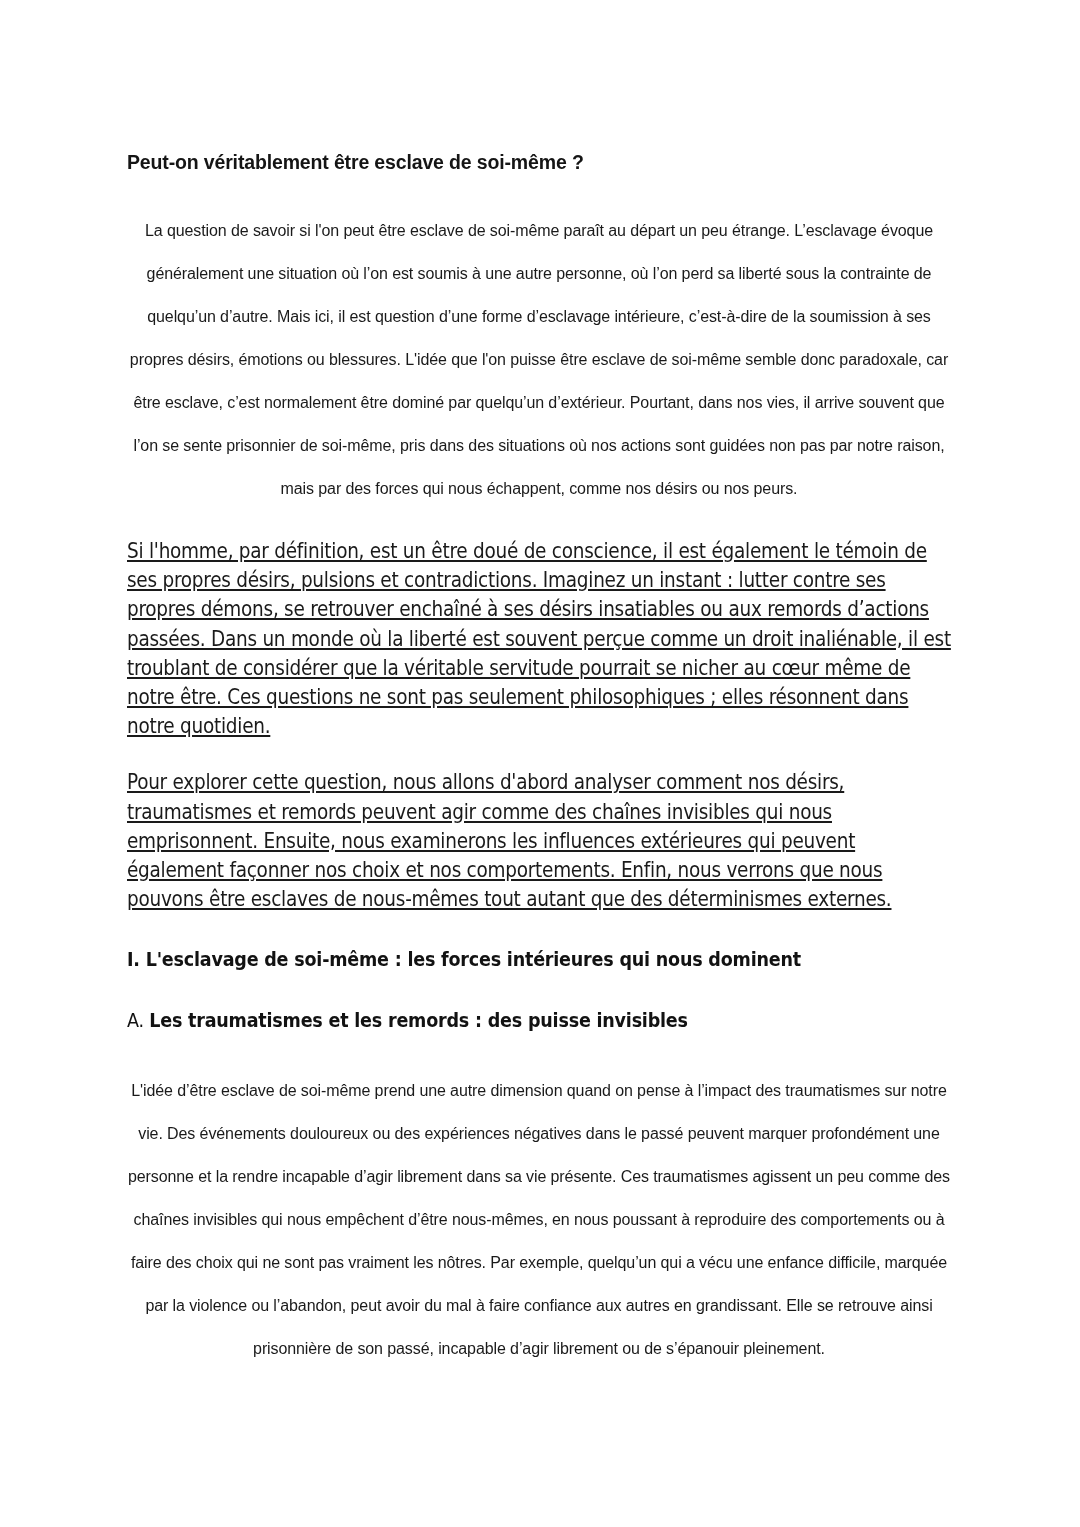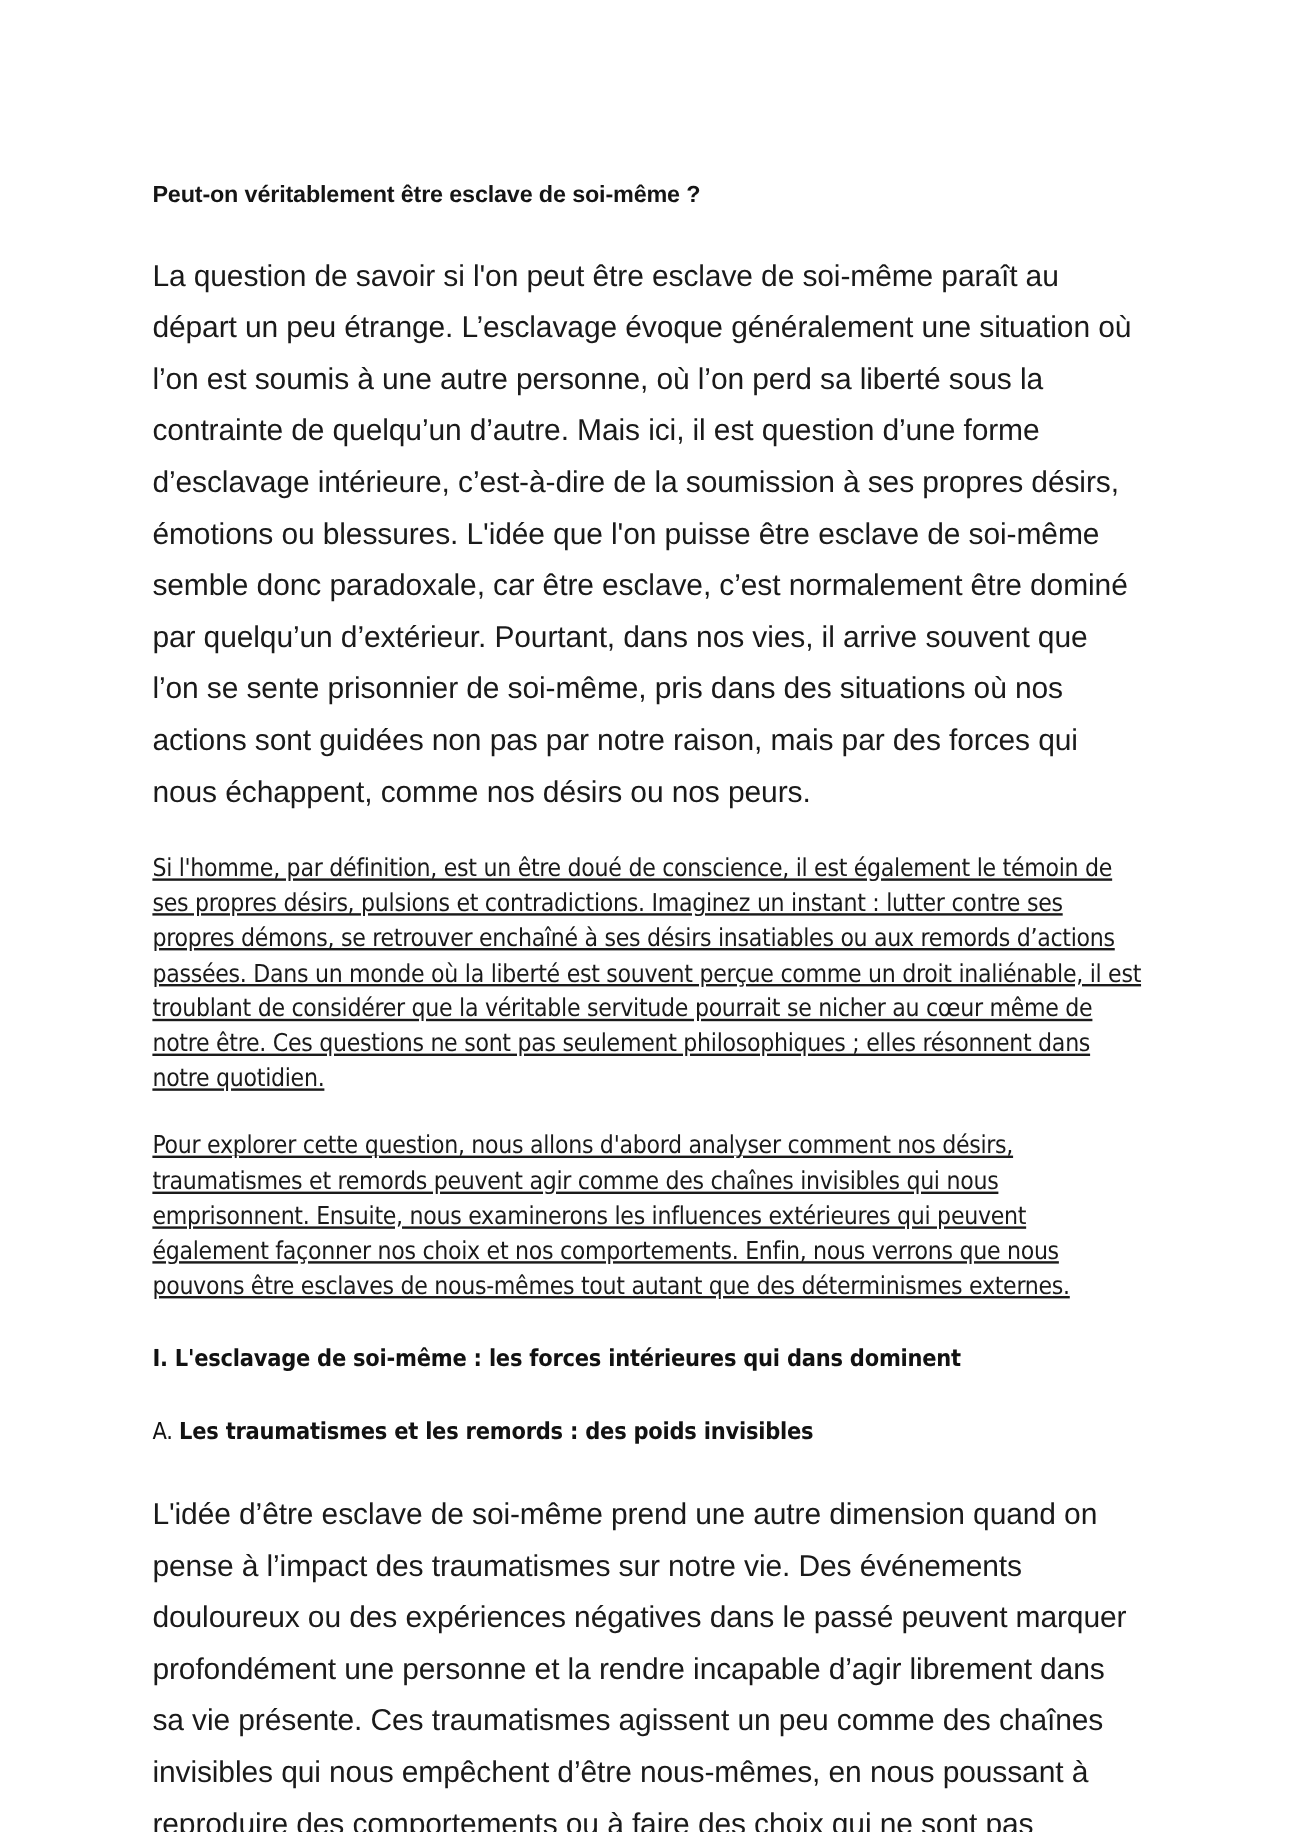--- a/index.html
+++ b/index.html
@@ -38,27 +38,27 @@
     font-size: 19.5px;
     font-weight: 700;
     line-height: 28px;
     letter-spacing: -0.15px;
     margin: 0 0 33px 0;
     color: #151515;
   }
 
   .para-wide {
     font-family: "Liberation Sans", "DejaVu Sans", sans-serif;
-    font-size: 25px;
+    font-size: 16px;
     font-weight: 400;
     line-height: 43px;
     letter-spacing: -0.1px;
     margin: 0;
     color: #1a1a1a;
-    text-align: left;
+    text-align: center;
   }
 
   
   .para-tight {
     font-family: "DejaVu Sans Condensed", "Liberation Sans Narrow", "Liberation Sans", sans-serif;
     font-size: 20.5px;
     font-weight: 400;
     line-height: 29.2px;
     letter-spacing: -0.25px;
     margin: 0;
@@ -113,26 +113,26 @@
     <div class="gap-p1"></div>
 
     <p class="para-tight"> Si l'homme, par définition, est un être doué de conscience, il est également le témoin de ses propres désirs, pulsions et contradictions. Imaginez un instant : lutter contre ses propres démons, se retrouver enchaîné à ses désirs insatiables ou aux remords d’actions passées. Dans un monde où la liberté est souvent perçue comme un droit inaliénable, il est troublant de considérer que la véritable servitude pourrait se nicher au cœur même de notre être. Ces questions ne sont pas seulement philosophiques ; elles résonnent dans notre quotidien.</p>
 
     <div class="gap-p2"></div>
 
     <p class="para-tight">Pour explorer cette question, nous allons d'abord analyser comment nos désirs, traumatismes et remords peuvent agir comme des chaînes invisibles qui nous emprisonnent. Ensuite, nous examinerons les influences extérieures qui peuvent également façonner nos choix et nos comportements. Enfin, nous verrons que nous pouvons être esclaves de nous-mêmes tout autant que des déterminismes externes.</p>
 
     <div class="gap-h1"></div>
 
-    <h2 class="heading-roman">I. L'esclavage de soi-même : les forces intérieures qui dans dominent</h2>
+    <h2 class="heading-roman">I. L'esclavage de soi-même : les forces intérieures qui nous dominent</h2>
 
     <div class="gap-h2"></div>
 
     <h3 class="heading-letter">
-      <span class="prefix">A.</span><span> </span><span class="strong">Les traumatismes et les remords : des poids invisibles</span>
+      <span class="prefix">A.</span><span> </span><span class="strong">Les traumatismes et les remords : des puisse invisibles</span>
     </h3>
 
     <div class="gap-p3"></div>
 
     <p class="para-wide">L'idée d’être esclave de soi-même prend une autre dimension quand on pense à l’impact des traumatismes sur notre vie. Des événements douloureux ou des expériences négatives dans le passé peuvent marquer profondément une personne et la rendre incapable d’agir librement dans sa vie présente. Ces traumatismes agissent un peu comme des chaînes invisibles qui nous empêchent d’être nous-mêmes, en nous poussant à reproduire des comportements ou à faire des choix qui ne sont pas vraiment les nôtres. Par exemple, quelqu’un qui a vécu une enfance difficile, marquée par la violence ou l’abandon, peut avoir du mal à faire confiance aux autres en grandissant. Elle se retrouve ainsi prisonnière de son passé, incapable d’agir librement ou de s’épanouir pleinement.</p>
 
   </div>
 </div>
 
 </body></html>

